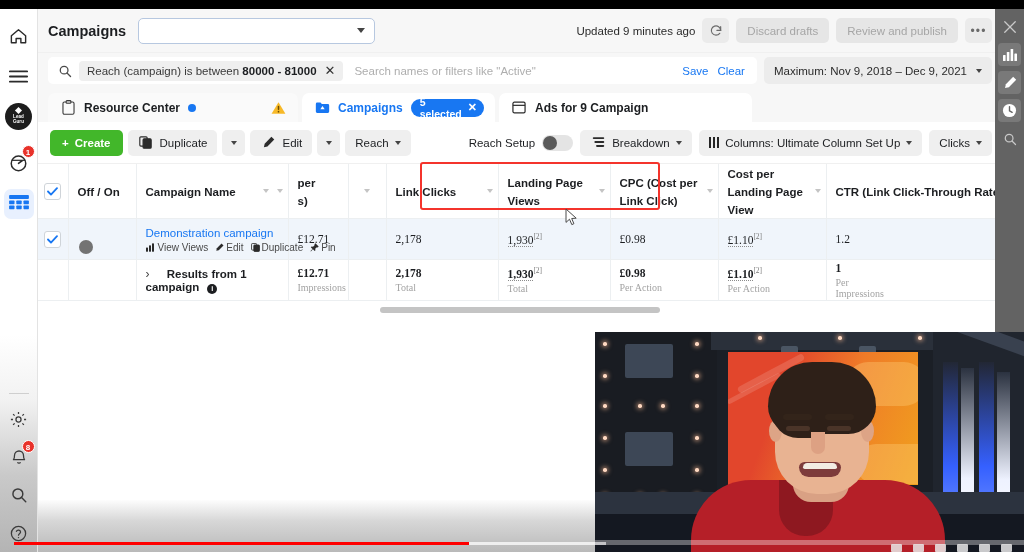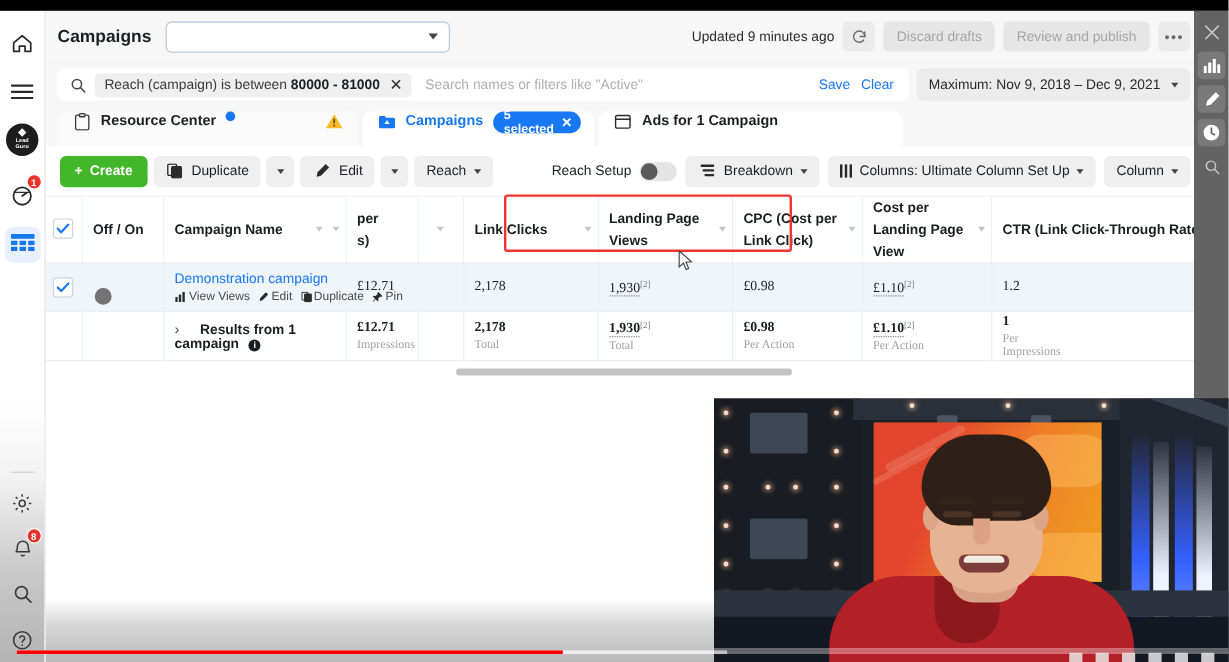--- a/index.html
+++ b/index.html
@@ -82,21 +82,21 @@
   .sc-links { margin-left:auto; display:flex; gap:9px; padding-right:2px; }
   .sc-links span { font-size:11.5px; color:#1877f2; cursor:pointer; }
   .daterange {
     height:27px; margin-left:7px; background:#ececec; border-radius:5px; display:flex; align-items:center;
     gap:9px; padding:0 10px; font-size:11.5px; color:#2b2b2b; white-space:nowrap; cursor:pointer;
   }
 
   
   .tabs { height:34px; background:#f7f7f7; display:flex; align-items:flex-end; gap:4px; padding:0 8px 0 10px; }
   .tab {
-    height:29px; background:#fff; border-radius:7px 7px 0 0; display:flex; 
+    height:29px; background:#fff; border-radius:7px 7px 0 0; display:flex; align-items:center;
     padding:0 12px; gap:8px; cursor:pointer; position:relative;
   }
   .tab.t-res { width:250px; background:#fafafa; }
   .tab.t-camp { width:193px; }
   .tab.t-adsets { width:240px; }
   .tab.t-ads { width:253px; }
   .tab-label { font-size:12px; font-weight:700; color:#1c1e21; white-space:nowrap; }
   .tab.t-camp .tab-label { color:#1877f2; }
   .blue-dot { width:8px; height:8px; border-radius:50%; background:#1877f2; }
   .warn-tri { margin-left:auto; }
@@ -413,21 +413,21 @@
       </div>
 
 
       <div class="tab t-ads">
         <span class="ic-box">
           <svg width="14" height="13" viewBox="0 0 16 15" fill="none" stroke="#2b2b2b" stroke-width="1.4">
             <rect x="1" y="1.4" width="14" height="12.2" rx="1.6"></rect>
               <line x1="1" y1="5" x2="15" y2="5"></line>
           </svg>
         </span>
-        <span class="tab-label">Ads for 1 Campaign</span>
+        <span class="tab-label">Ads for 9 Campaign</span>
       </div>
     </div>
 
     <div class="toolbar">
       <div class="tb-btn create">
         <span>+</span>
         <span>Create</span>
       </div>
 
       <div class="tb-btn">
@@ -484,21 +484,21 @@
           <span class="colbars">
               <i style="height:11px"></i>
               <i style="height:11px"></i>
               <i style="height:11px"></i>
             </span>
           <span>Columns: Ultimate Column Set Up</span>
           <span class="caret sm"></span>
         </div>
 
         <div class="tb-btn">
-          <span>Column</span>
+          <span>Clicks</span>
           <span class="caret sm"></span>
         </div>
       </div>
     </div>
 
     <div class="tablewrap">
       <table class="grid">
         <colgroup>
           <col class="c-check">
             <col class="c-onoff">

